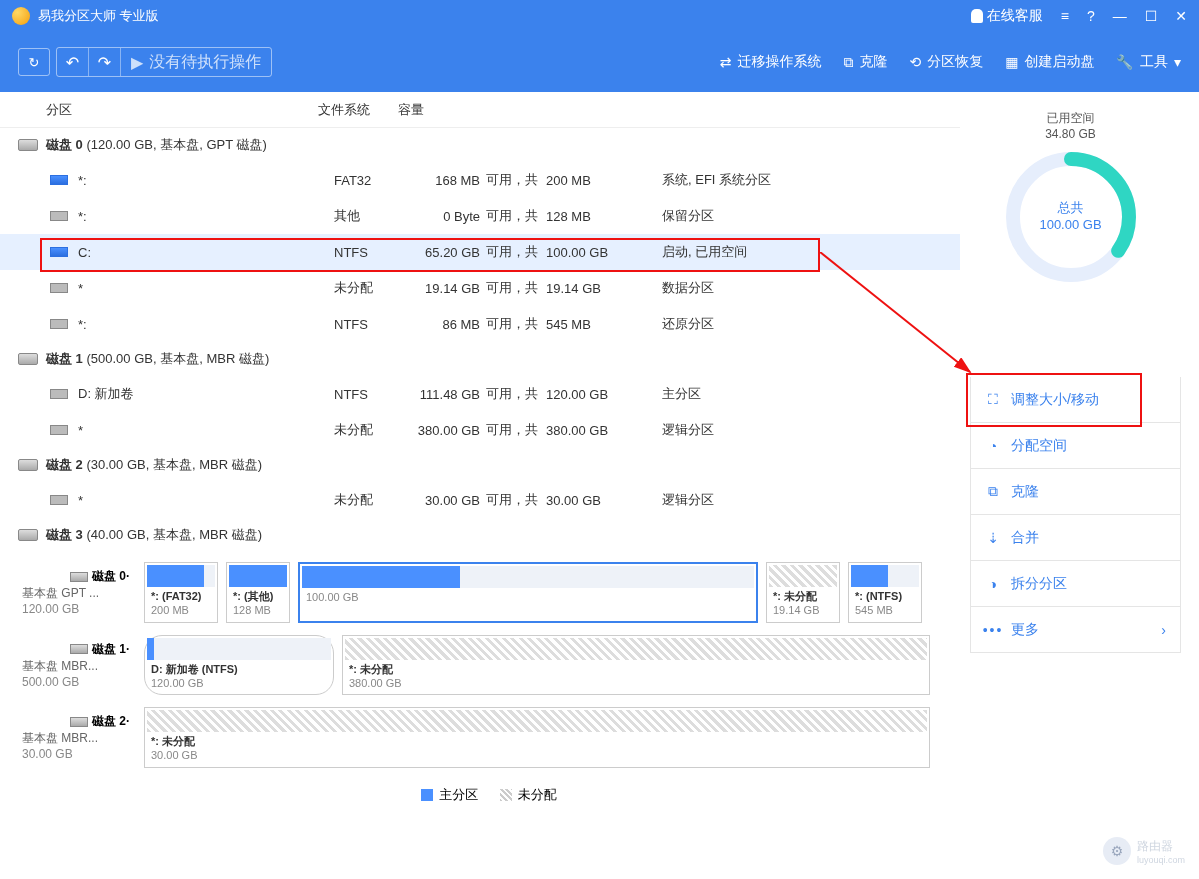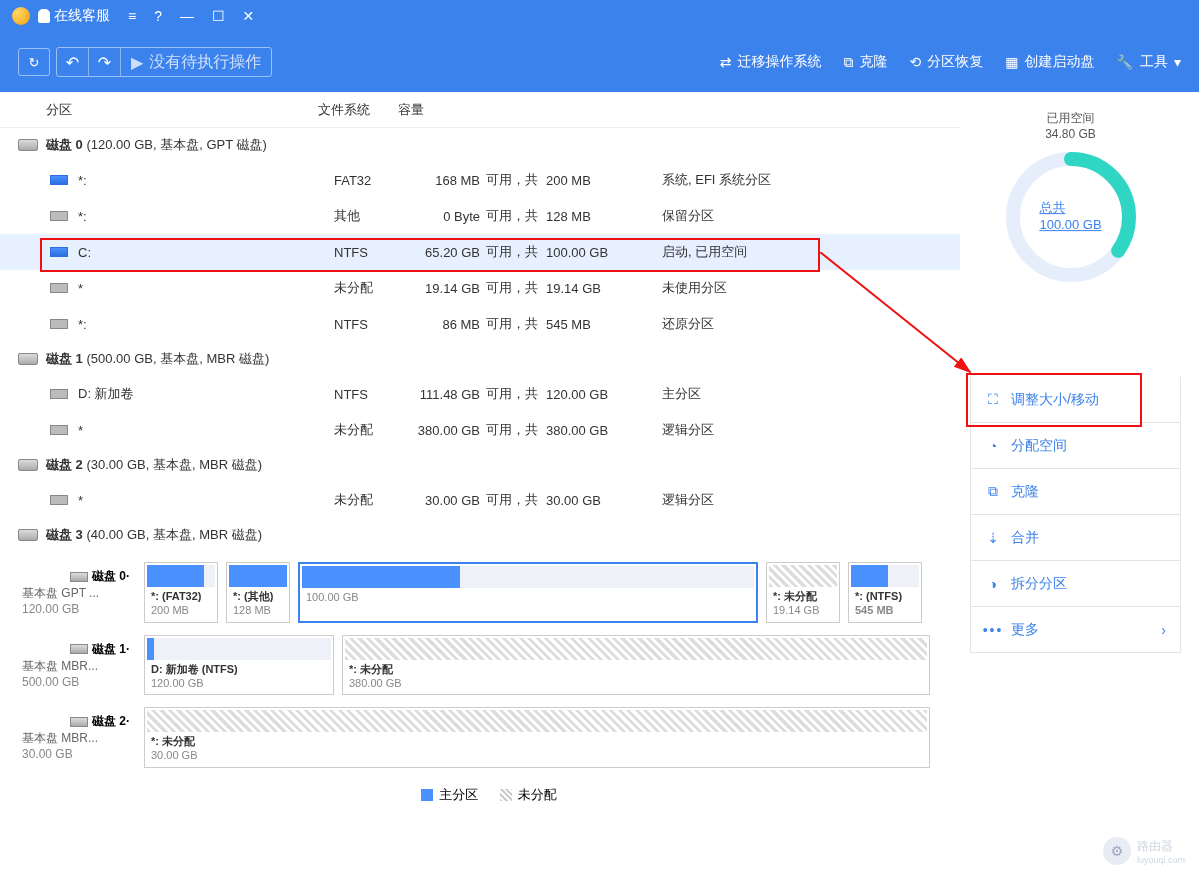--- a/index.html
+++ b/index.html
@@ -66,37 +66,38 @@
 .seg-txt .st2 { color:#888; }
 
 .legend { text-align:center; font-size:13px; padding:6px 0; }
 .legend .sw { display:inline-block; width:12px; height:12px; margin:0 6px 0 18px; vertical-align:middle; }
 
 .gauge-wrap { text-align:center; padding-top:8px; }
 .gauge-title { font-size:12px; color:#555; }
 .gauge-sub { font-size:12px; color:#555; margin-bottom:6px; }
 .gauge { width:140px; height:140px; margin:0 auto; position:relative; }
 .gauge svg { transform: rotate(-90deg); }
-.gauge .center { position:absolute; top:50%; left:50%; transform:translate(-50%,-50%); font-size:13px; color:#3b82ed; text-align:left; line-height:1.3;text-decoration:underline; }
+.gauge .center { position:absolute; top:50%; left:50%; transform:translate(-50%,-50%); font-size:13px; color:#3b82ed; text-align:center; line-height:1.3; }
 
 .actions { margin-top: 90px; padding-left: 10px; position:relative;}
 .action-item { height: 46px; border:1px solid #e5e5e5; border-top:none; display:flex; align-items:center; padding:0 14px; font-size:14px; color:#3b82ed; cursor:pointer; gap:10px; }
 .action-item:first-child { border-top:1px solid #e5e5e5; }
 .action-item .ai-icon { width:16px; height:16px; display:flex; align-items:center; justify-content:center; }
 .action-item.more { justify-content:space-between; color:#3b82ed; }
 .redbox2 { position:absolute; left:6px; top:-4px; width:176px; height:54px; border:2px solid #e11; pointer-events:none;}
 
 .watermark { position:absolute; right:14px; bottom:14px; display:flex; align-items:center; gap:6px; color:#cfd6e0; font-size:12px; }
 .watermark .wm-icon { width:28px; height:28px; border-radius:50%; background:#e7ecf5; display:flex; align-items:center; justify-content:center; color:#9aa7bd; font-size:14px;}
 </style>
 </head>
 <body>
 
 <div class="titlebar">
   <div class="logo"></div>
+  <div class="title">易我分区大师 专业版</div>
   <div class="sys">
     <span class="online">在线客服</span>
     <span>≡</span>
     <span>?</span>
     <span>—</span>
     <span>☐</span>
     <span>✕</span>
   </div>
 </div>
 
@@ -180,21 +181,21 @@
             <span class="cap3">100.00 GB</span>
             <span class="ptype">启动, 已用空间</span>
           </div>
           <div class="part-row">
             <span class="picon"></span>
             <span class="pname">*</span>
             <span class="pfs">未分配</span>
             <span class="cap1">19.14 GB</span>
             <span class="cap2">可用，共</span>
             <span class="cap3">19.14 GB</span>
-            <span class="ptype">未使用分区</span>
+            <span class="ptype">数据分区</span>
           </div>
           <div class="part-row">
             <span class="picon"></span>
             <span class="pname">*:</span>
             <span class="pfs">NTFS</span>
             <span class="cap1">86 MB</span>
             <span class="cap2">可用，共</span>
             <span class="cap3">545 MB</span>
             <span class="ptype">还原分区</span>
           </div>
@@ -280,37 +281,37 @@
               <div class="st2">100.00 GB</div>
             </div>
           </div>
           <div class="seg-box" style="width: 74px;">
             <div class="seg-bar hatch"></div>
             <div class="seg-txt">
               <div class="st1"><b>*: 未分配</b></div>
               <div class="st2">19.14 GB</div>
             </div>
           </div>
-          <div class="seg-box" style="width: 74px; font-weight: bold;">
+          <div class="seg-box" style="width: 74px;">
             <div class="seg-bar">
               <div class="fill" style="width:55%"></div>
             </div>
             <div class="seg-txt">
               <div class="st1"><b>*: (NTFS)</b></div>
               <div class="st2">545 MB</div>
             </div>
           </div>
         </div>
       <div id="strip1" class="disk-strip">
           <div class="disk-label">
             <div class="l1"><span class="d-icon"></span>磁盘 1·</div>
             <div class="l2">基本盘 MBR...</div>
             <div class="l3">500.00 GB</div>
           </div>
-          <div class="seg-box" style="width: 190px;">
+          <div class="seg-box" style="width: 190px; border-radius: 18px;">
             <div class="seg-bar">
               <div class="fill" style="width:4%"></div>
             </div>
             <div class="seg-txt">
               <div class="st1"><b>D: 新加卷 (NTFS)</b></div>
               <div class="st2">120.00 GB</div>
             </div>
           </div>
           <div class="seg-box" style="width: 588px;">
             <div class="seg-bar hatch"></div>

